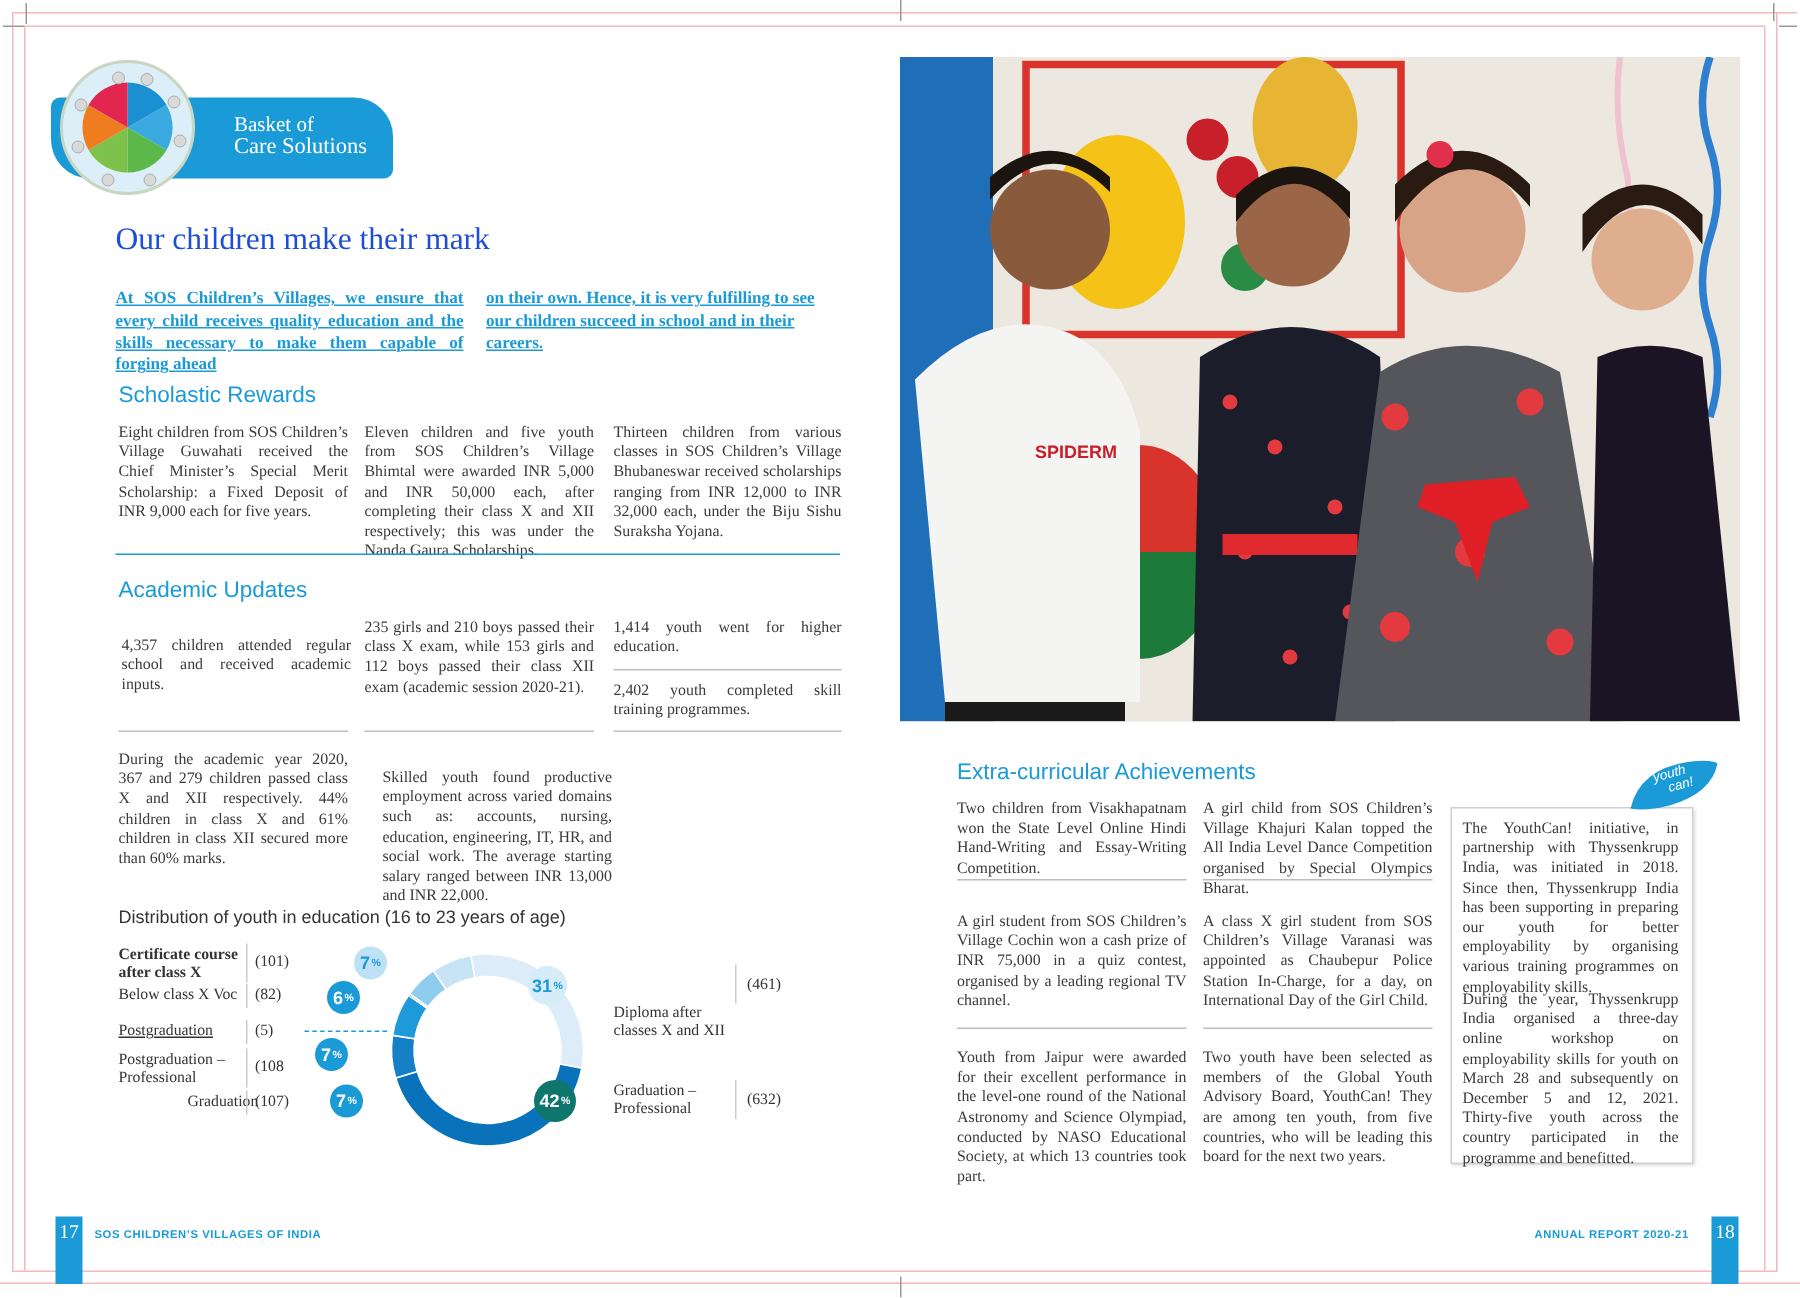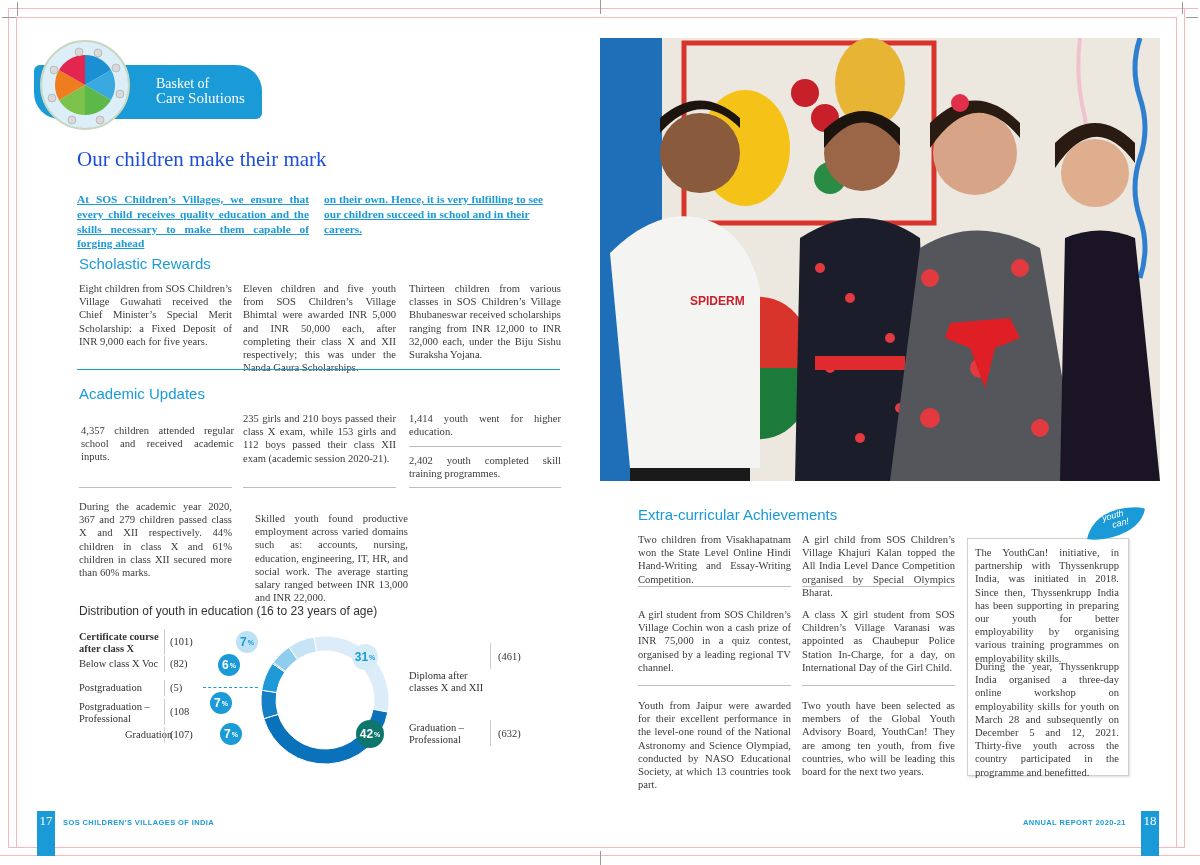--- a/index.html
+++ b/index.html
@@ -111,21 +111,21 @@
 
   <div class="abs sans" style="left:79px;top:604px;font-size:12px;color:#333;">Distribution of youth in education (16 to 23 years of age)</div>
 
   <div id="legend-left">
       <div class="legend-row" style="left: 79px; top: 631px; width: 84px; font-weight: bold;">Certificate course after class X</div>
       <div class="legend-sep" style="left: 164px; top: 629px; height: 26px;"></div>
       <div class="legend-val" style="left: 170px; top: 636px;">(101)</div>
       <div class="legend-row" style="left: 79px; top: 658px; width: 84px;">Below class X Voc</div>
       <div class="legend-sep" style="left: 164px; top: 656px; height: 16px;"></div>
       <div class="legend-val" style="left: 170px; top: 658px;">(82)</div>
-      <div class="legend-row" style="left: 79px; top: 682px; width: 84px;">Postgraduation</div>
+      <div class="legend-row" style="left: 79px; top: 682px; width: 84px; text-decoration: underline;">Postgraduation</div>
       <div class="legend-sep" style="left: 164px; top: 680px; height: 16px;"></div>
       <div class="legend-val" style="left: 170px; top: 682px;">(5)</div>
       <div class="legend-row" style="left: 79px; top: 701px; width: 84px;">Postgraduation – Professional</div>
       <div class="legend-sep" style="left: 164px; top: 699px; height: 26px;"></div>
       <div class="legend-val" style="left: 170px; top: 706px;">(108</div>
       <div class="legend-row" style="left: 79px; top: 729px; width: 84px; padding-left: 46px;">Graduation</div>
       <div class="legend-sep" style="left: 164px; top: 727px; height: 16px;"></div>
       <div class="legend-val" style="left: 170px; top: 729px;">(107)</div>
     </div>
   <div id="legend-right">

